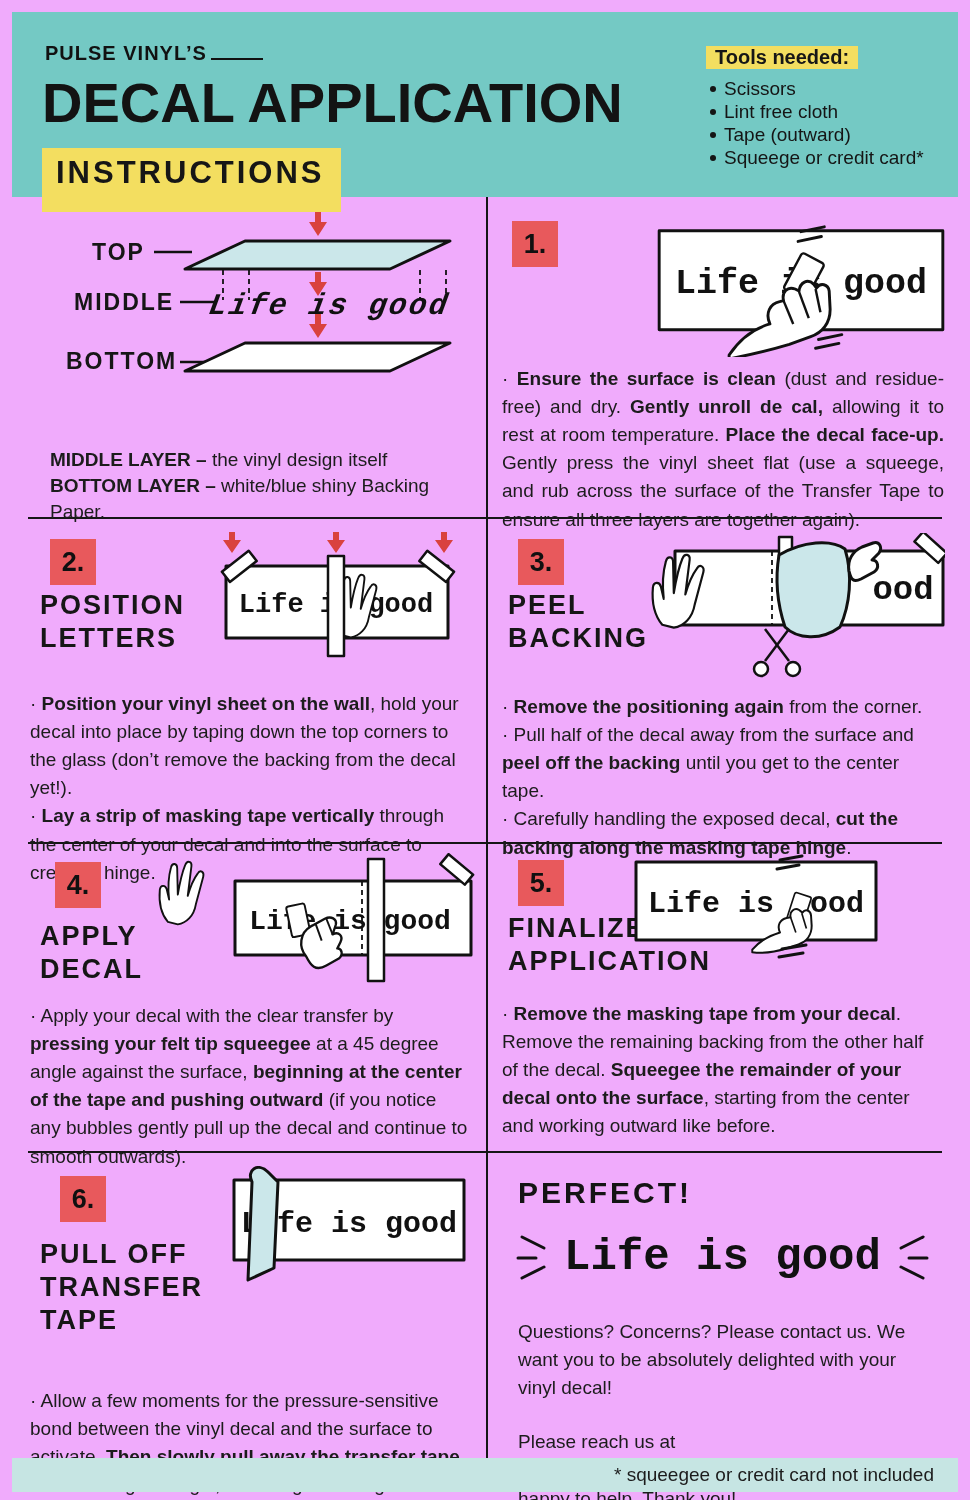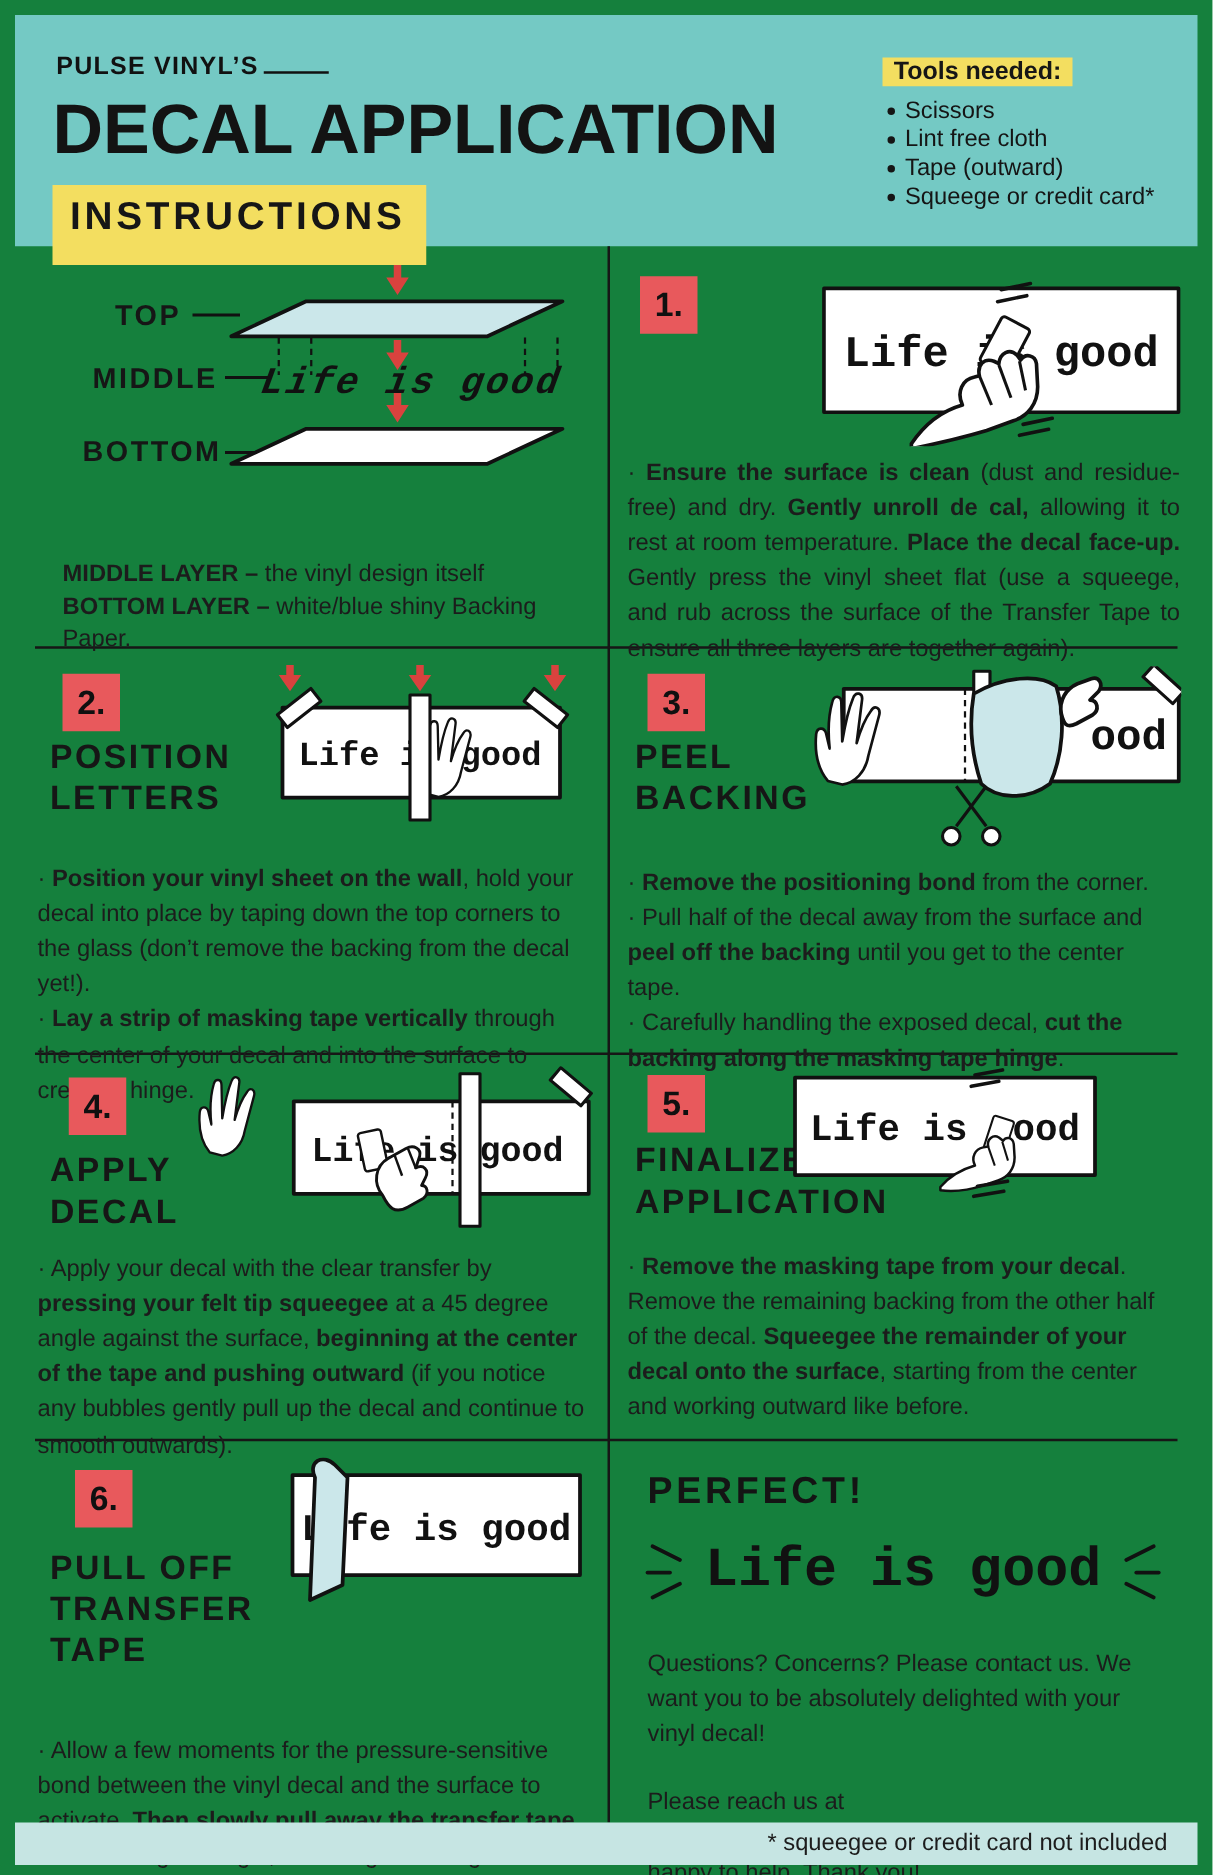--- a/index.html
+++ b/index.html
@@ -1,16 +1,16 @@
 <!DOCTYPE html>
 <html><head>
 <meta charset="utf-8">
 <style>
   html,body{margin:0;padding:0;background:#fff;}
-  #page{position:relative;width:970px;height:1500px;background:#15803d;
+  #page{position:relative;width:970px;height:1500px;background:#f0abfc;
         font-family:"Liberation Sans",sans-serif;color:#1b1b1b;overflow:hidden;}
   
   .header{position:absolute;left:12px;top:12px;width:946px;height:185px;background:#74c9c4;}
   .brand{position:absolute;left:33px;top:30px;font-size:20px;font-weight:bold;letter-spacing:1px;color:#111;}
   .brand-line{display:inline-block;width:52px;border-bottom:2px solid #111;margin-left:4px;vertical-align:baseline;}
   .title{position:absolute;left:30px;top:58px;font-size:56px;font-weight:bold;letter-spacing:0px;color:#131313;white-space:nowrap;}
   .subtitle{position:absolute;left:30px;top:136px;background:#f3de60;color:#161616;
             font-size:31px;font-weight:bold;letter-spacing:3px;padding:7px 16px 21px 14px;}
   .tools{position:absolute;left:694px;top:34px;width:250px;}
   .tools-label{display:inline-block;background:#f3de60;font-size:20px;font-weight:bold;padding:0 9px;color:#161616;}
@@ -166,21 +166,21 @@
         <path class="ink" d="M0,26 C-2,15 4,6 13,2 L24,-2 C30,-4 34,2 30,8 L23,15 C29,15 31,23 25,27 L12,34 C4,38 2,34 0,26 Z"></path>
       </g>
       <g transform="translate(120,96)">
         <line class="ln" x1="0" y1="0" x2="24" y2="32"></line>
         <line class="ln" x1="24" y1="0" x2="0" y2="32"></line>
         <circle class="ink25" cx="-4" cy="40" r="7"></circle>
         <circle class="ink25" cx="28" cy="40" r="7"></circle>
       </g>
     </svg>
     <div class="body-text" style="left:2px;top:168px;width:440px;">
-      <p><span>· </span><b>Remove the positioning bond</b><span> from the corner.</span></p>
+      <p><span>· </span><b>Remove the positioning again</b><span> from the corner.</span></p>
       <p><span>· Pull half of the decal away from the surface and </span><b>peel off the backing</b><span> until you get to the center tape.</span></p>
       <p><span>· Carefully handling the exposed decal, </span><b>cut the backing along the masking tape hinge</b><span>.</span></p>
     </div>
   </div>
 
   <div class="cell" style="left:28px;top:850px;width:450px;height:295px;">
     <div class="badge" style="left:27px;top:12px;">4.</div>
     <div class="step-title" style="left:12px;top:70px;">APPLY<br>DECAL</div>
     <svg class="illus" style="left:117px;top:3px;" width="330" height="135" viewBox="0 0 330 135">
       <rect class="ink" x="90" y="28" width="236" height="74"></rect>

